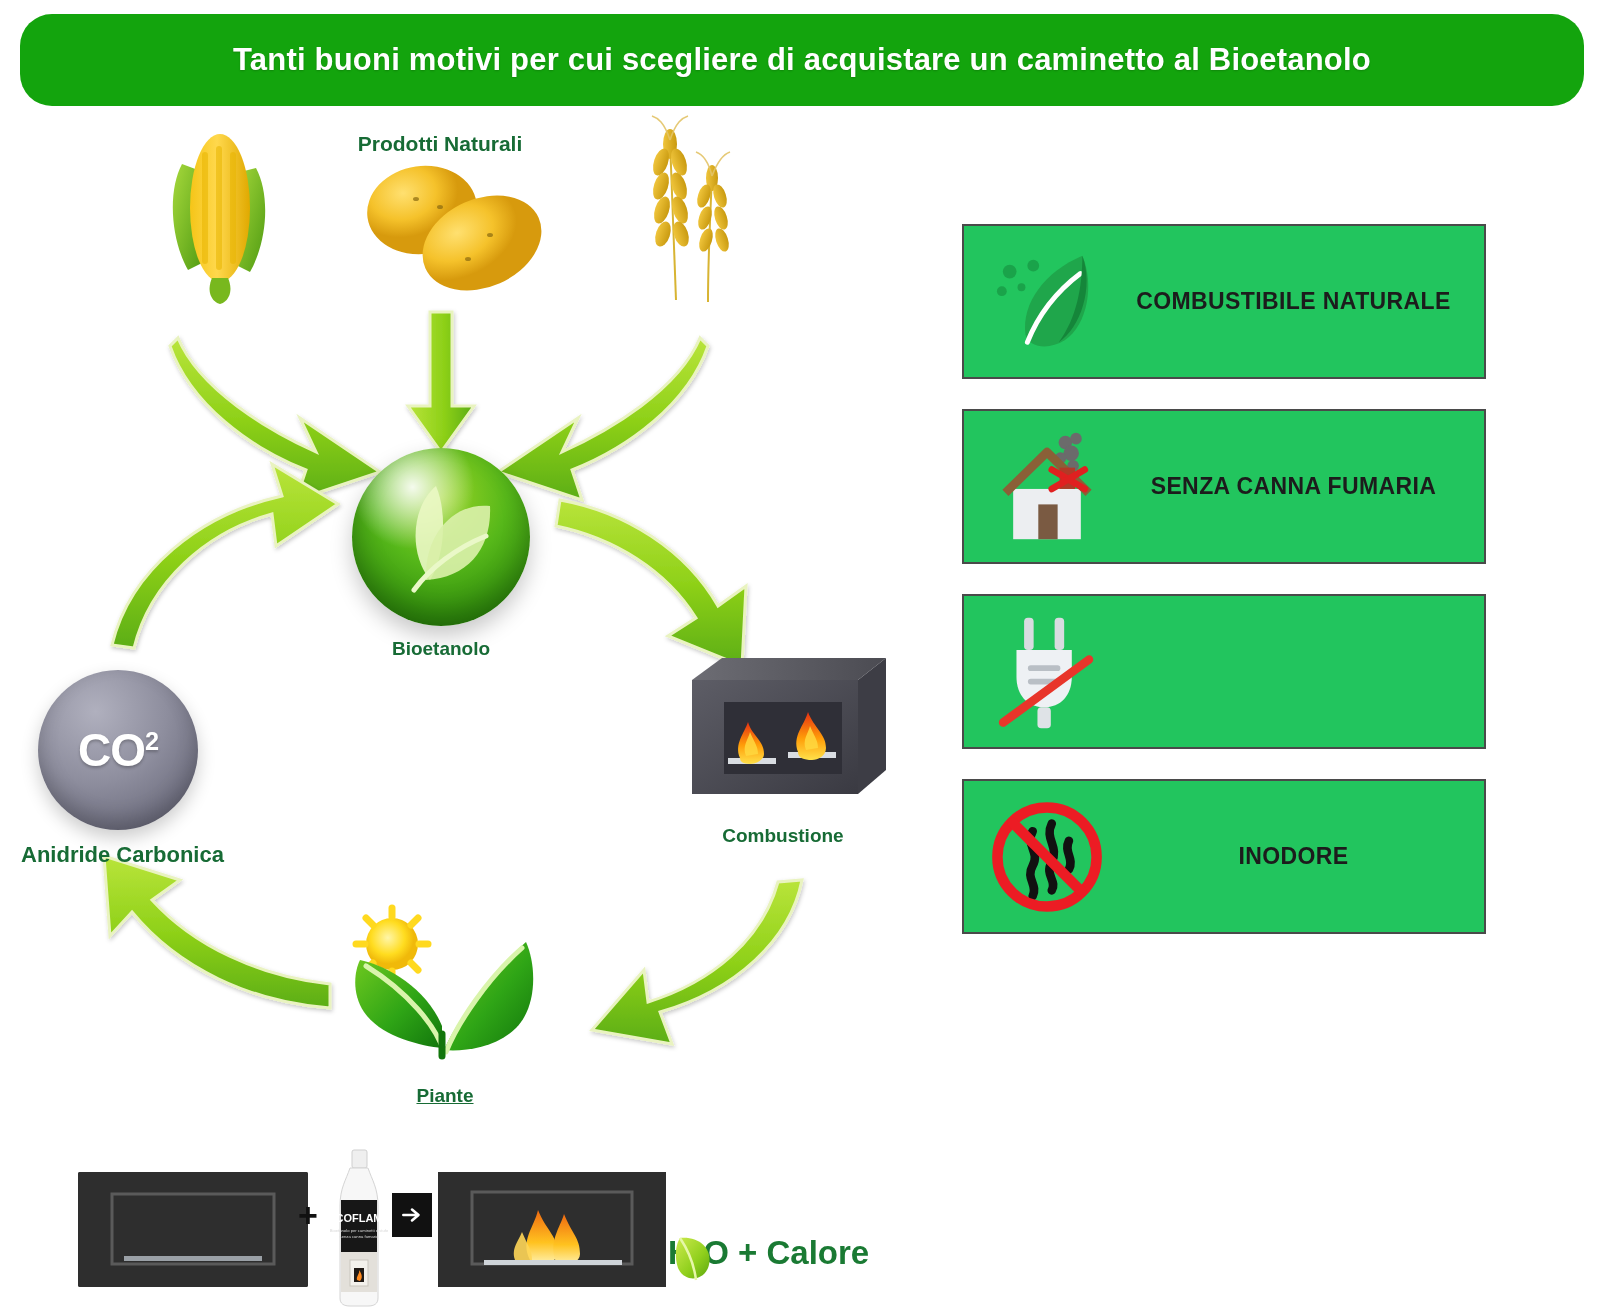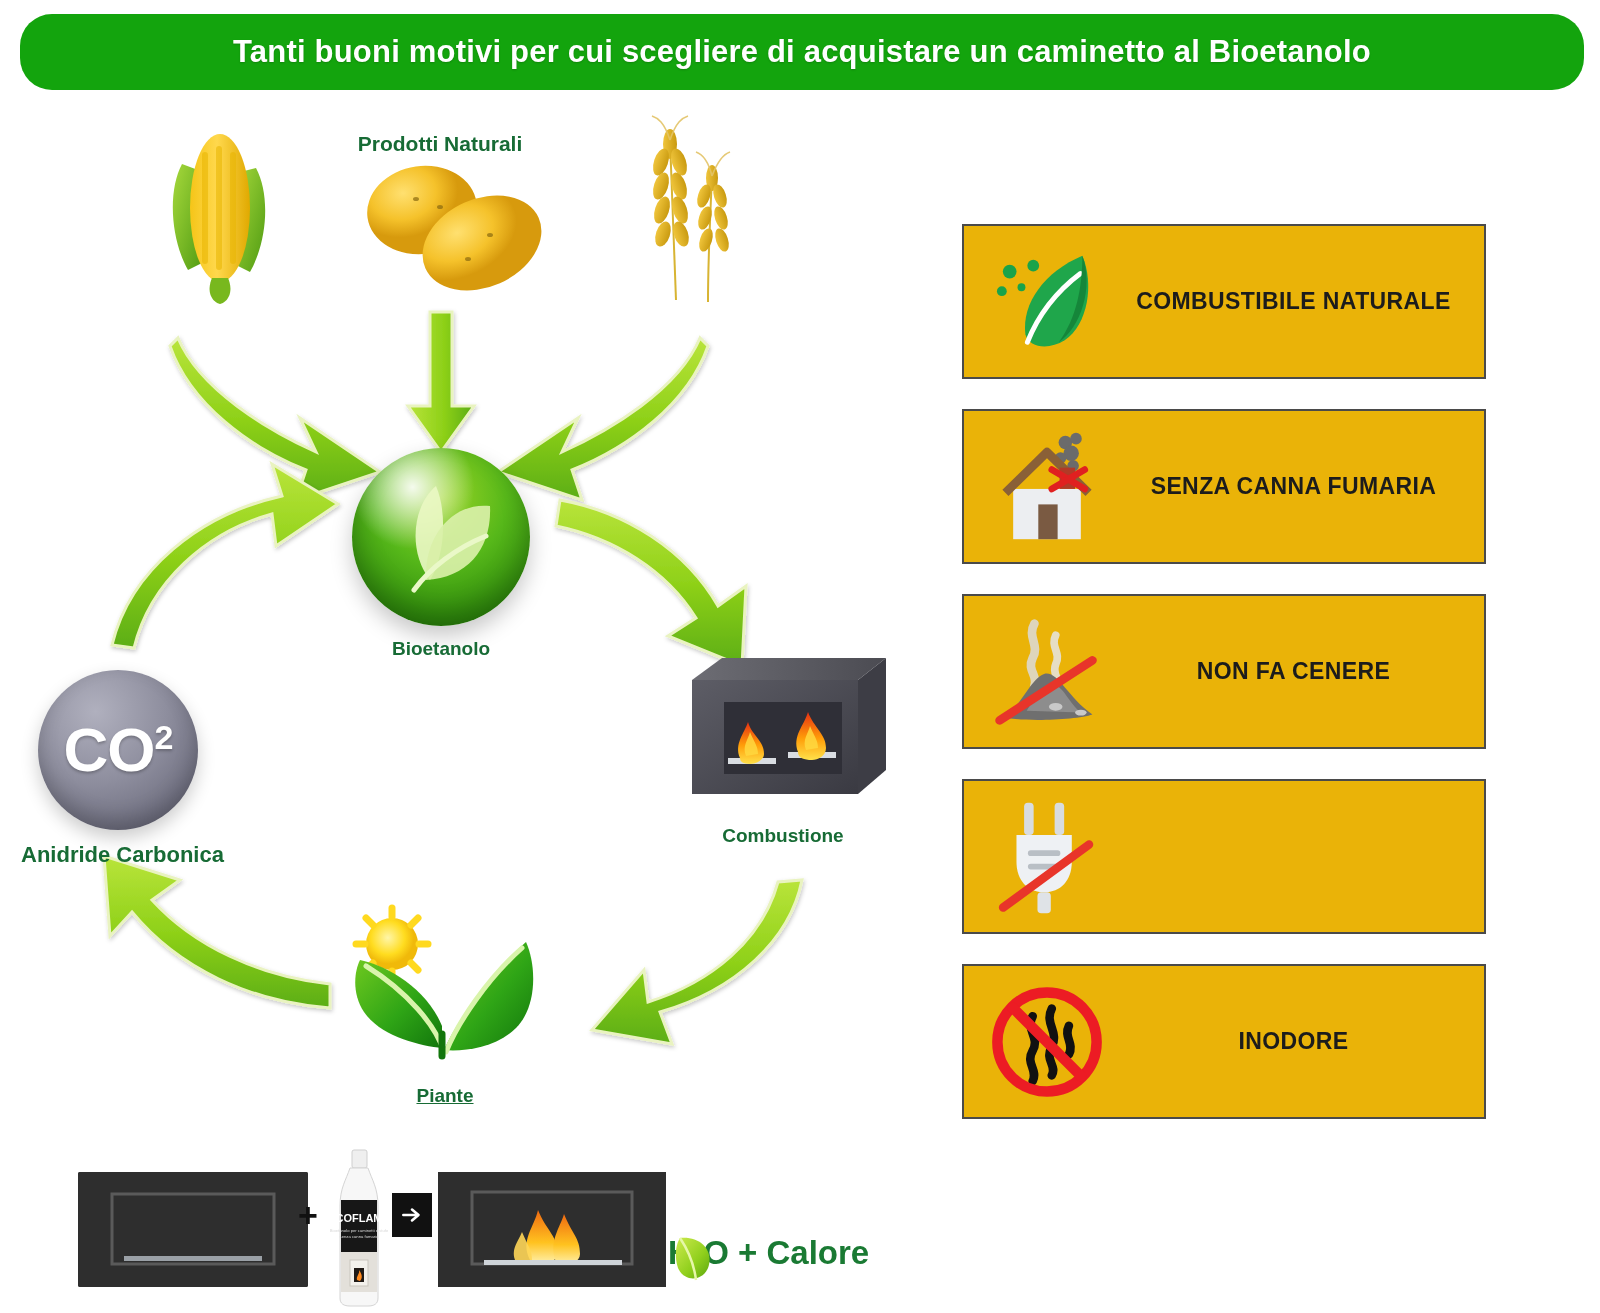--- a/index.html
+++ b/index.html
@@ -1,21 +1,21 @@
 <!DOCTYPE html>
 <html><head>
 <meta charset="utf-8">
 <style>
   * { box-sizing: border-box; margin: 0; padding: 0; }
   html, body { width: 1600px; height: 1313px; background: #ffffff; }
   body { font-family: "Liberation Sans", sans-serif; position: relative; overflow: hidden; }
 
   
   #header-banner {
-    position: absolute; left: 20px; top: 14px; width: 1564px; height: 76px;
+    position: absolute; left: 20px; top: 14px; width: 1564px; height: 92px;
     background: #13a40d; display: flex; align-items: center; justify-content: center; border-radius: 32px;
   }
   #header-title {
     color: #ffffff; font-size: 31px; font-weight: bold; letter-spacing: .2px;
     text-shadow: 0 1px 2px rgba(0,0,0,.18); white-space: nowrap;
   }
 
   
   #cycle-stage { position: absolute; left: 0; top: 100px; width: 950px; height: 1040px; }
   .cap {
@@ -44,21 +44,21 @@
   
   #co2-node { position: absolute; left: 38px; top: 570px; width: 160px; height: 160px; }
   #co2-sphere {
     width: 160px; height: 160px; border-radius: 50%;
     background:
       radial-gradient(circle at 36% 26%, #b0b0be 0%, #8e8e9e 45%, #6f6f80 78%, #55555f 100%);
     box-shadow: 0 8px 18px rgba(0,0,0,.2), inset 0 -10px 20px rgba(0,0,0,.2);
     display: flex; align-items: center; justify-content: center;
   }
   #co2-text {
-    color: #ffffff; font-size: 62px; font-weight: bold; line-height: 1;
+    color: #ffffff; font-size: 46px; font-weight: bold; line-height: 1;
     text-shadow: 0 2px 3px rgba(0,0,0,.25); letter-spacing: -1px;
   }
   #co2-text sup { font-size: .55em; vertical-align: super; }
   #label-anidride { left: 0px; top: 742px; width: 245px; font-size: 22px; }
 
   
   #combustione-node { position: absolute; left: 678px; top: 548px; width: 212px; height: 160px; }
   #label-combustione { left: 668px; top: 725px; width: 230px; font-size: 19px; }
 
   
@@ -80,21 +80,21 @@
   #h2o-calore-text {
     position: absolute; left: 668px; top: 1190px; font-size: 33px; font-weight: bold;
     color: #1a7a33; white-space: nowrap; margin-top: 44px;
   }
   #h2o-calore-text sub { font-size: .62em; vertical-align: baseline; }
   #result-leaf-icon { position: absolute; left: 672px; top: 1232px; width: 44px; height: 52px; }
 
   
   #benefits-list { position: absolute; left: 962px; top: 224px; width: 524px; }
   .benefit-panel {
-    width: 524px; height: 155px; border: 2px solid #4a4a4a; background: #eab308;
+    width: 524px; height: 155px; border: 2px solid #4a4a4a; background: #22c55e;
     margin-bottom: 30px; display: flex; align-items: center;
   }
   .benefit-icon {
     width: 165px; min-width: 165px; height: 130px;
     display: flex; align-items: center; justify-content: center;
   }
   .benefit-label {
     flex: 1; font-size: 23px; font-weight: bold; color: #1c1c1c;
     letter-spacing: .4px; line-height: 1.35; text-align: center; padding-right: 26px;
   }
@@ -423,40 +423,20 @@
         <rect x="78" y="40" width="16" height="22" fill="#b23a27"></rect>
         <g stroke="#e02020" stroke-width="7" stroke-linecap="round">
           <line x1="70" y1="42" x2="104" y2="62"></line>
             <line x1="104" y1="42" x2="70" y2="62"></line>
         </g>
       </svg>
     </div>
     <div class="benefit-label">SENZA CANNA FUMARIA</div>
   </div>
 
-  <div class="benefit-panel">
-    <div class="benefit-icon">
-      <svg viewBox="0 0 130 120" width="126" height="116">
-        <g fill="#dfdfdf" opacity=".85">
-          <path d="M52 10 C 44 24, 58 32, 50 46 C 44 58, 56 64, 52 74" stroke="#dcdcdc" stroke-width="9" fill="none" stroke-linecap="round"></path>
-          <path d="M74 22 C 68 34, 80 40, 74 52 C 70 62, 78 66, 76 74" stroke="#e6e6e6" stroke-width="8" fill="none" stroke-linecap="round"></path>
-        </g>
-        <path d="M18 106 C 34 104, 48 66, 62 62 C 76 58, 86 86, 112 104 C 96 110, 34 112, 18 106 Z" fill="#6f6f6f"></path>
-        <path d="M44 100 C 56 80, 66 72, 74 74 C 82 76, 88 92, 100 102 Z" fill="#8d8d8d"></path>
-        <g fill="#c9c9c9">
-            <ellipse cx="74" cy="96" rx="7" ry="4"></ellipse>
-            <ellipse cx="100" cy="102" rx="6" ry="3"></ellipse>
-          </g>
-        <g stroke="#e8352a" stroke-width="9" stroke-linecap="round">
-          <line x1="16" y1="110" x2="112" y2="48"></line>
-        </g>
-      </svg>
-    </div>
-    <div class="benefit-label">NON FA CENERE</div>
-  </div>
 
   <div class="benefit-panel">
     <div class="benefit-icon">
       <svg viewBox="0 0 120 130" width="116" height="124">
         <g fill="#d8dce0">
           <rect x="36" y="8" width="10" height="34" rx="4"></rect>
           <rect x="68" y="8" width="10" height="34" rx="4"></rect>
           <path d="M28 42 L 86 42 L 86 70 C 86 90, 74 102, 57 102 C 40 102, 28 90, 28 70 Z" fill="#eef1f4"></path>
           <rect x="50" y="102" width="14" height="22" rx="4" fill="#dfe3e7"></rect>
         </g>

